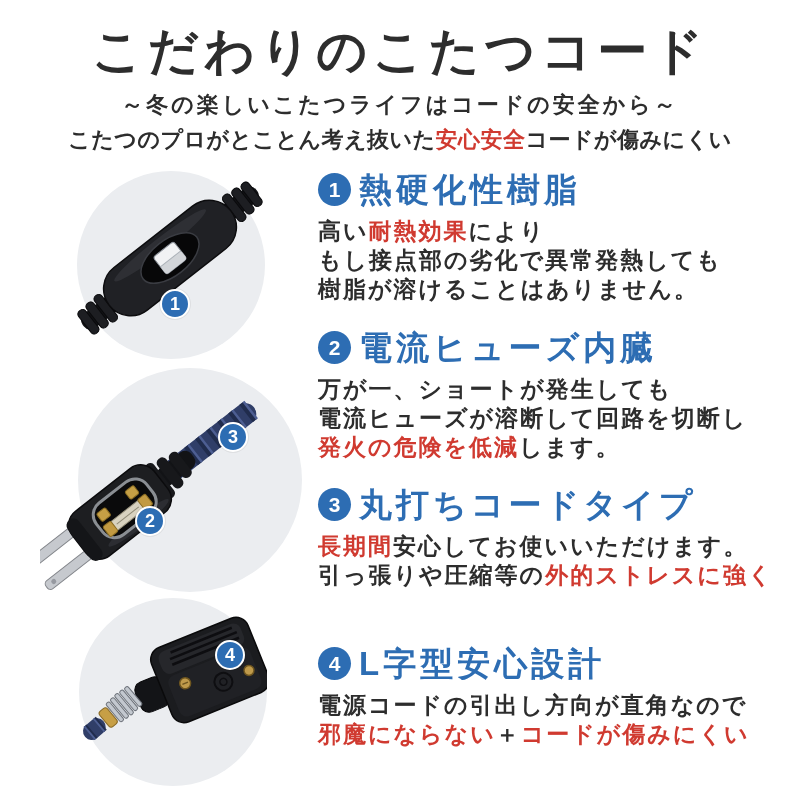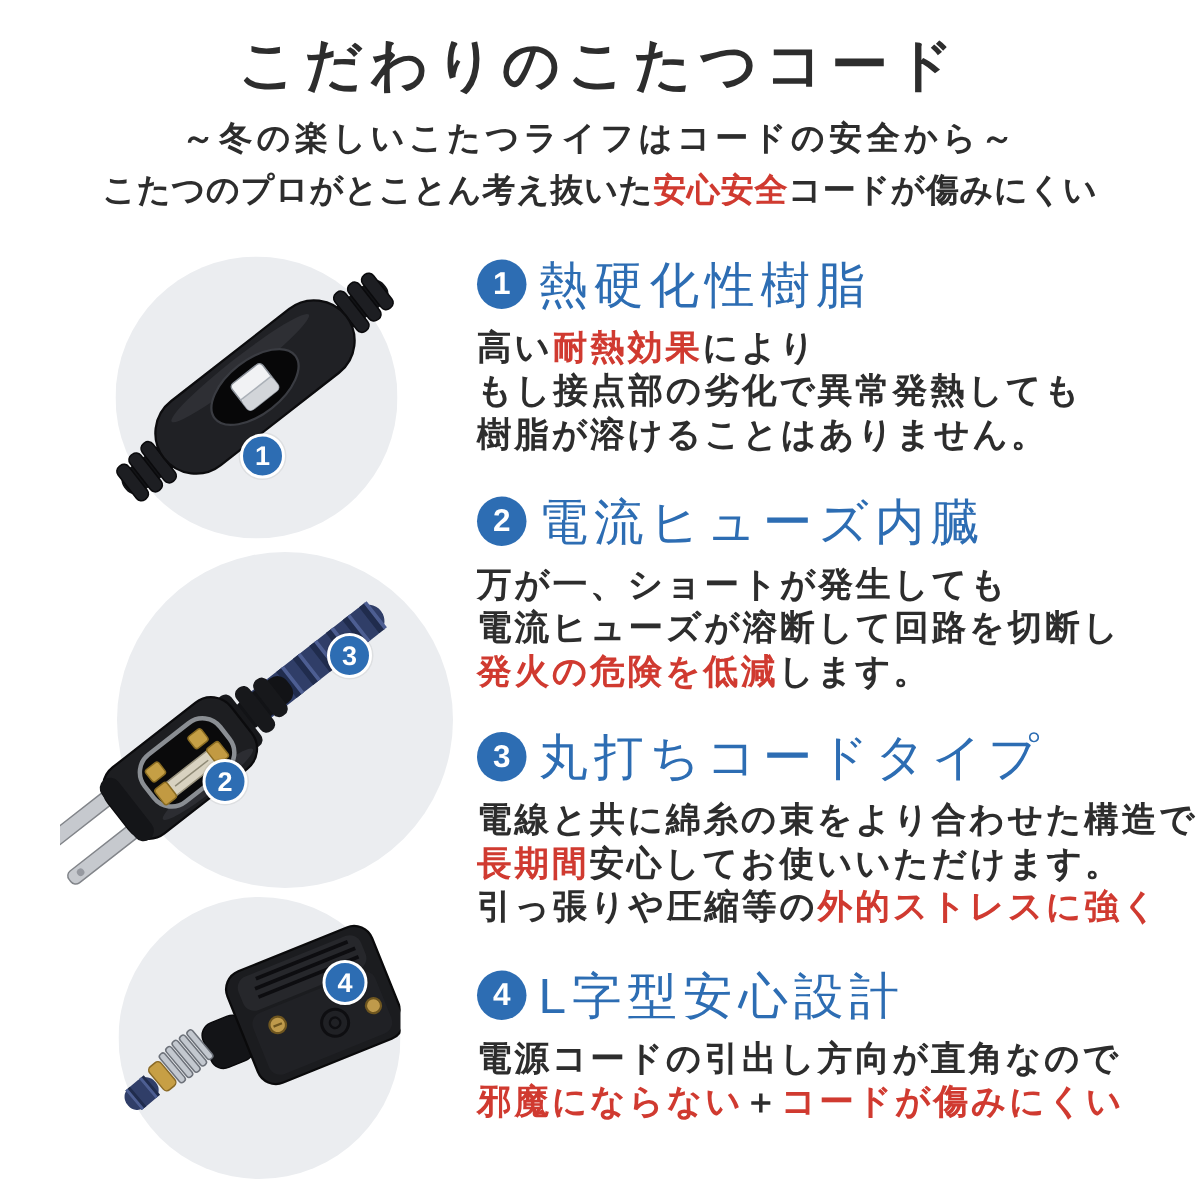--- a/index.html
+++ b/index.html
@@ -10,21 +10,21 @@
   }
   html,body{margin:0;padding:0;background:#fff;}
   .page{
     position:relative;width:800px;height:800px;background:#fff;overflow:hidden;
     font-family:"Liberation Sans","DejaVu Sans",sans-serif;
     -webkit-font-smoothing:antialiased;
   }
   
   .header{position:absolute;top:0;left:0;width:100%;text-align:center;}
   .title{
-    margin:24px 0 0;font-size:38px;font-weight:800;letter-spacing:5px;
+    margin:24px 0 0;font-size:50px;font-weight:800;letter-spacing:5px;
     color:var(--text-black);line-height:1.1;
   }
   .subtitle{
     margin-top:14px;font-size:22px;font-weight:700;letter-spacing:3px;
     color:var(--text-black);line-height:1.1;
   }
   .description{
     margin-top:11px;font-size:22px;font-weight:700;letter-spacing:0.5px;
     color:var(--text-black);line-height:1.1;
   }
@@ -50,21 +50,21 @@
   
   .feature{position:absolute;left:318px;width:474px;}
   .f1{top:171px;} .f2{top:329px;} .f3{top:486px;} .f4{top:645px;}
   .feature-heading{display:flex;align-items:center;gap:8px;margin-bottom:8px;}
   .num{
     flex:0 0 33px;width:33px;height:33px;border-radius:50%;
     background:var(--accent-blue);color:#fff;font-size:21px;font-weight:700;
     display:flex;align-items:center;justify-content:center;line-height:1;
   }
   .feature-title{
-    margin:0;font-size:33px;font-weight:400;letter-spacing:4px;
+    margin:0;font-size:33px;font-weight:700;letter-spacing:4px;
     color:var(--accent-blue);line-height:1.15;white-space:nowrap;
   }
   .line{
     margin:0;font-size:23px;font-weight:600;letter-spacing:2px;
     line-height:29px;color:var(--text-black);white-space:nowrap;
   }
 </style>
 </head>
 <body>
 
@@ -189,21 +189,20 @@
     <p class="line"><span class="c-black">万が一、ショートが発生しても</span></p>
     <p class="line"><span class="c-black">電流ヒューズが溶断して回路を切断し</span></p>
     <p class="line"><span class="c-red">発火の危険を低減</span><span class="c-black">します。</span></p>
   </section>
 
   <section class="feature f3">
     <div class="feature-heading">
       <span class="num">3</span>
       <h2 class="feature-title">丸打ちコードタイプ</h2>
     </div>
-    <p class="line"><span class="c-black">電線と共に綿糸の束をより合わせた構造で</span></p>
     <p class="line"><span class="c-red">長期間</span><span class="c-black">安心してお使いいただけます。</span></p>
     <p class="line"><span class="c-black">引っ張りや圧縮等の</span><span class="c-red">外的ストレスに強く</span></p>
   </section>
 
   <section class="feature f4">
     <div class="feature-heading">
       <span class="num">4</span>
       <h2 class="feature-title">L字型安心設計</h2>
     </div>
     <p class="line"><span class="c-black">電源コードの引出し方向が直角なので</span></p>

